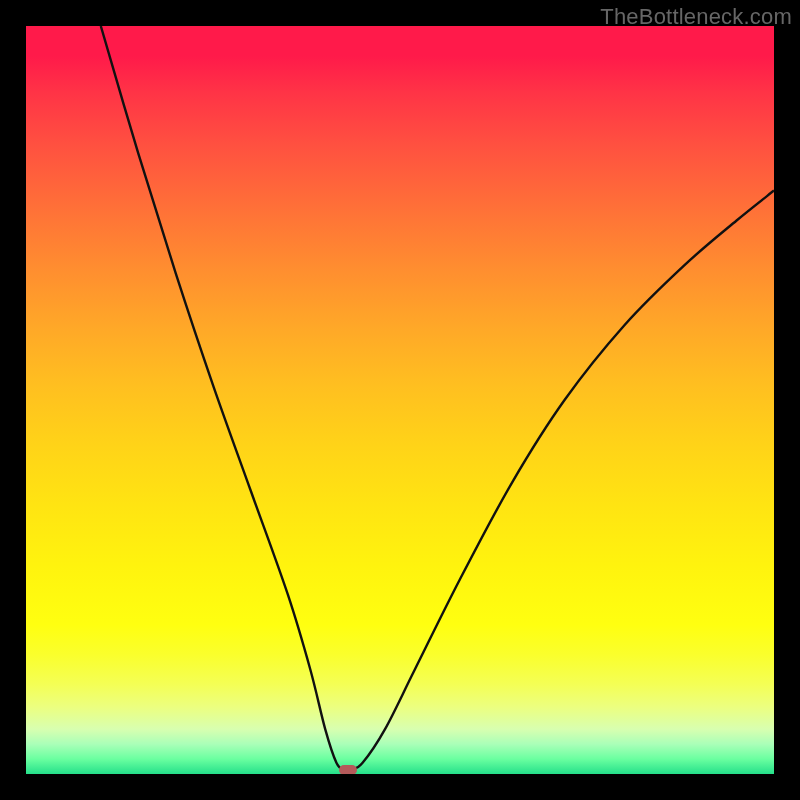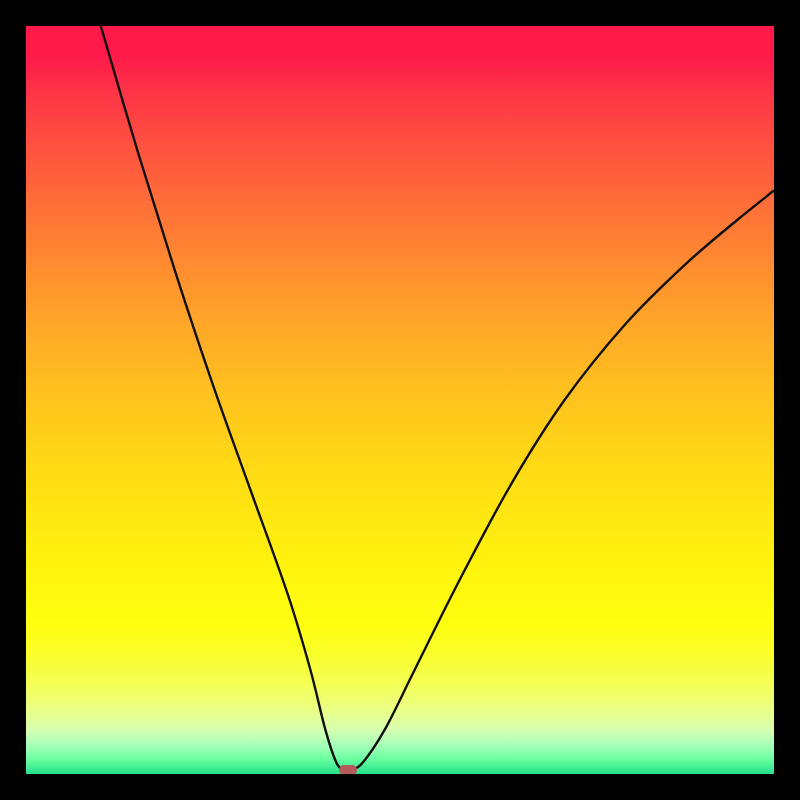--- a/index.html
+++ b/index.html
@@ -72,20 +72,21 @@
     height: 10px;
     border-radius: 5px;
     background: #b45a5a;
     transform: translate(-50%, -50%);
   }
 </style>
 </head>
 <body>
 
 <div class="stage">
+  <div class="watermark">TheBottleneck.com</div>
 
   <div class="plot-area">
     <div class="gradient-bg"></div>
 
     <svg class="curve" viewBox="0 0 748 748" preserveAspectRatio="none">
       <path id="curve-path" d="M 74.80 0.00 C 81.03 21.19, 99.73 86.02, 112.20 127.16 C 124.67 168.30, 137.13 208.19, 149.60 246.84 C 162.07 285.49, 174.53 322.89, 187.00 359.04 C 199.47 395.19, 211.93 428.85, 224.40 463.76 C 236.87 498.67, 251.83 538.56, 261.80 568.48 C 271.77 598.40, 278.01 620.84, 284.24 643.28 C 290.47 665.72, 294.84 687.54, 299.20 703.12 C 303.56 718.70, 307.30 730.05, 310.42 736.78 C 313.54 743.51, 315.41 742.39, 317.90 743.51 C 320.39 744.63, 322.26 744.63, 325.38 743.51 C 328.50 742.39, 330.99 743.51, 336.60 736.78 C 342.21 730.05, 350.31 718.70, 359.04 703.12 C 367.77 687.54, 376.49 668.21, 388.96 643.28 C 401.43 618.35, 417.63 584.69, 433.84 553.52 C 450.05 522.35, 468.75 486.20, 486.20 456.28 C 503.65 426.36, 519.86 400.18, 538.56 374.00 C 557.26 347.82, 578.45 321.64, 598.40 299.20 C 618.35 276.76, 639.54 256.81, 658.24 239.36 C 676.94 221.91, 695.64 206.95, 710.60 194.48 C 725.56 182.01, 741.77 169.55, 748.00 164.56" fill="none" stroke-width="2.4" stroke="#111111"></path>
     </svg>
 
     <div class="min-marker" id="min-marker" style="background: rgb(180, 90, 90); left: 321.64px; top: 743.512px;"></div>
   </div>

